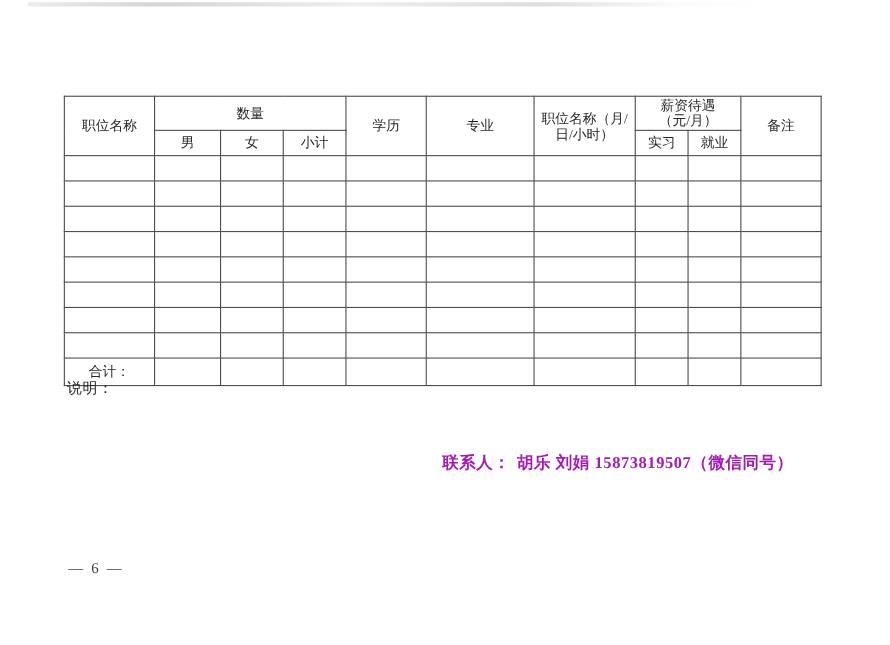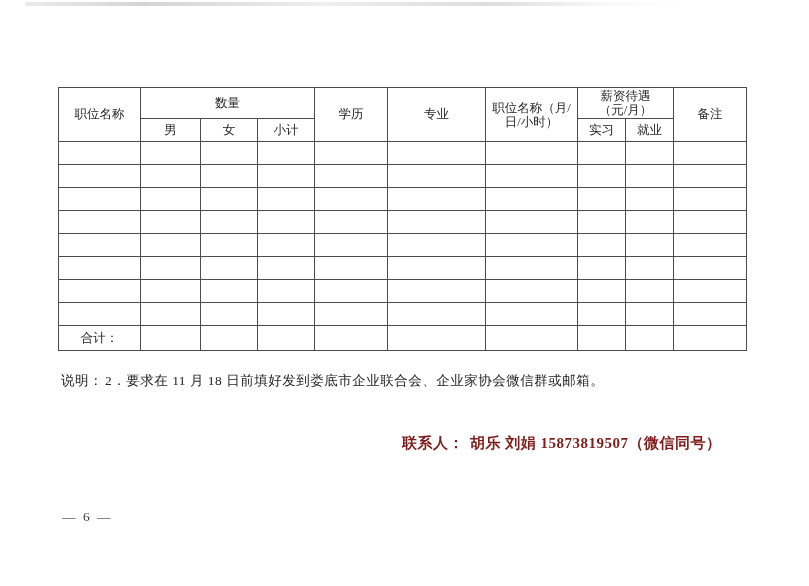--- a/index.html
+++ b/index.html
@@ -44,38 +44,38 @@
   }
   tr.hrow1 td { height: 30px; }
   tr.hrow2 td { height: 22px; }
   tr.empty-row td { height: 22px; }
   tr.total-row td { height: 24px; margin-left: 46px; }
   td.two-line { line-height: 14px; }
   td.total-cell { text-align: left; padding-left: 26px; }
 
   .notes {
     position: absolute;
-    left: 61px; top: 368px;
+    left: 61px; top: 340px;
     width: 700px;
     display: flex;
     font-size: 13.5px;
     line-height: 25.5px;
     color: #242424;
     letter-spacing: 0.5px;
   }
   .notes-label { white-space: nowrap; }
   .notes-items { margin-left: 2px; }
 
   .contact {
     position: absolute;
-    left: 402px; top: 429px;
+    left: 402px; top: 407px;
     font-weight: 700;
     font-size: 15px;
     line-height: 28.5px;
-    color: #7f1d1d;
+    color: #a21caf;
     letter-spacing: 0.5px;
     white-space: nowrap;
   }
   .contact .indent { margin-left: 58px; }
   .contact .label { margin-right: 6px; }
 
   .page-number {
     position: absolute;
     left: 62px; top: 509px;
     font-size: 13.5px;
@@ -231,21 +231,20 @@
         <td></td>
         <td></td>
         <td></td>
       </tr>
     </tbody>
   </table>
 
   <div class="notes">
     <span class="notes-label">说明：</span>
     <div class="notes-items">
-      <div>2．要求在 11 月 18 日前填好发到娄底市企业联合会、企业家协会微信群或邮箱。</div>
     </div>
   </div>
 
   <div class="contact">
     <div><span class="label">联系人：</span><span>胡乐 刘娟 15873819507（微信同号）</span></div>
   </div>
 
   <div class="page-number">— 6 —</div>
 
 </div>

